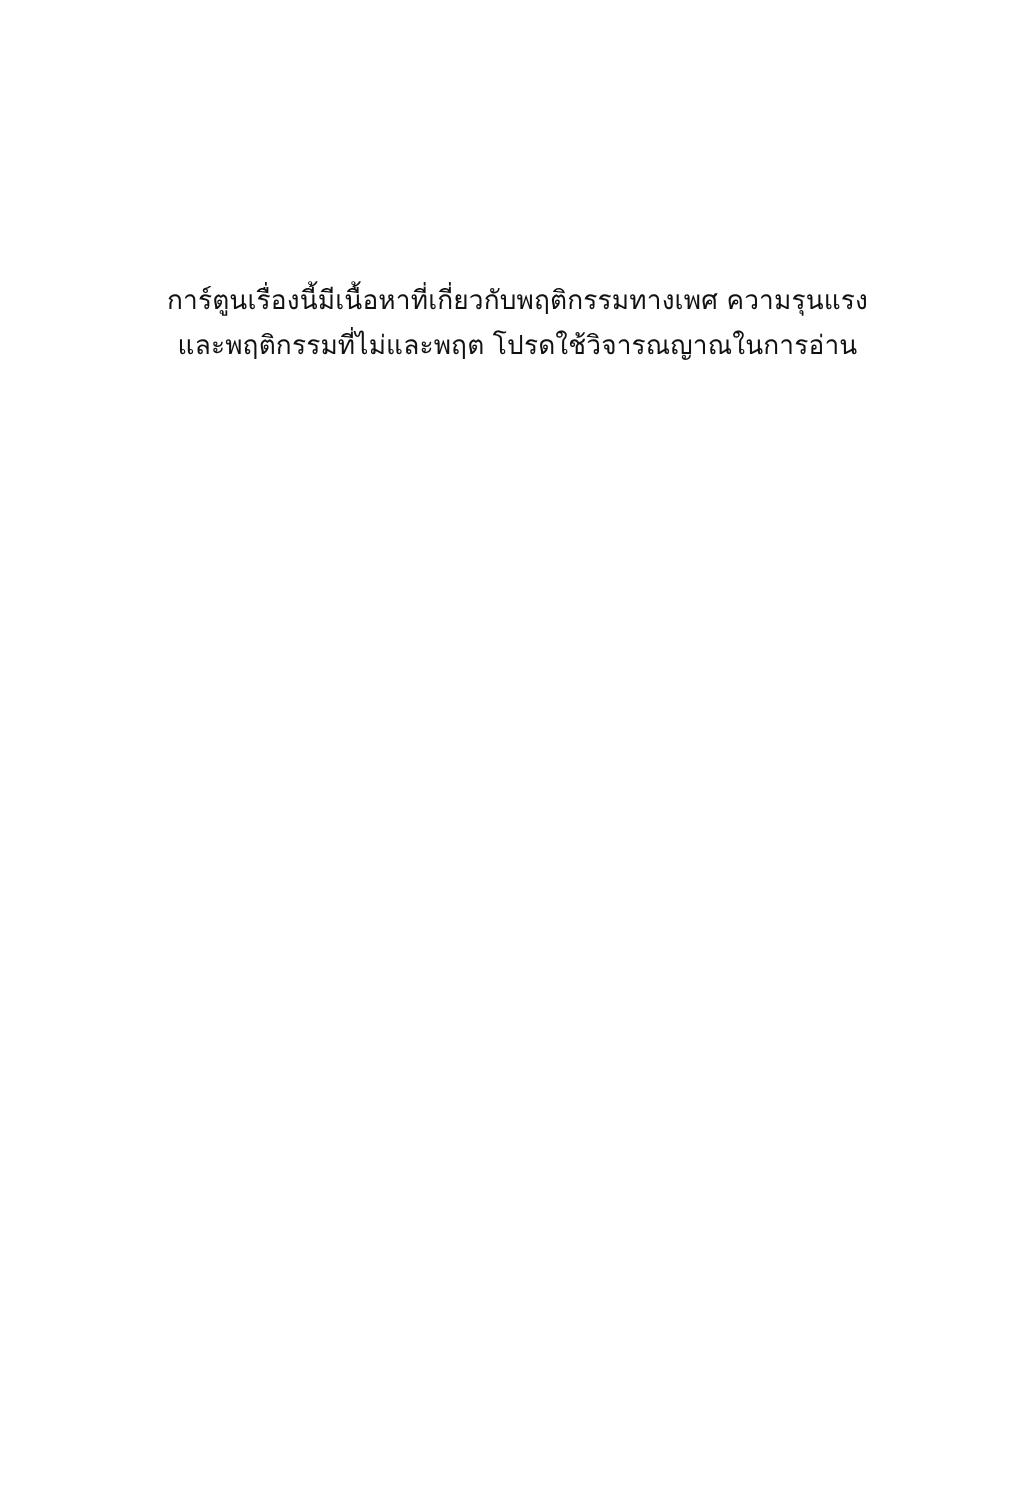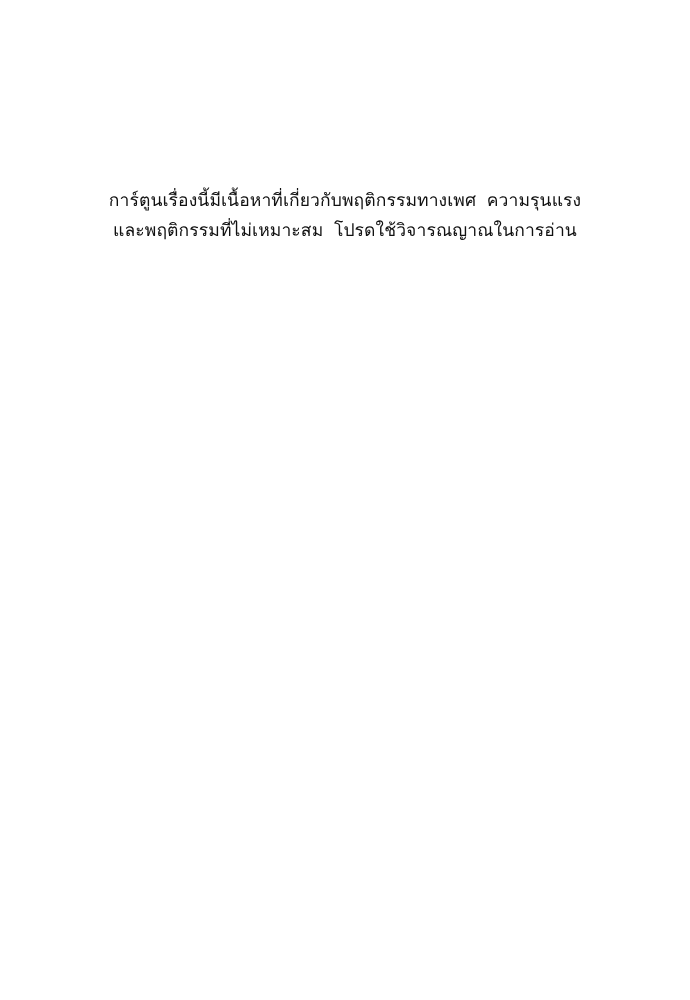--- a/index.html
+++ b/index.html
@@ -12,21 +12,20 @@
     height: 1000px;
     font-family: "DejaVu Sans", sans-serif;
     color: #000000;
     overflow: hidden;
   }
   .page {
     position: relative;
     width: 690px;
     height: 1000px;
     background: #ffffff;
-    font-family: Liberation Mono, monospace;
   }
   .warning-block {
     position: absolute;
     top: 186px;
     left: 0;
     width: 690px;
     text-align: center;
   }
   .warning-line {
     font-size: 17.5px;
@@ -35,15 +34,15 @@
     white-space: nowrap;
     color: #111111;
   }
 </style>
 </head>
 <body>
 
 <div class="page">
   <div class="warning-block">
     <div class="warning-line">การ์ตูนเรื่องนี้มีเนื้อหาที่เกี่ยวกับพฤติกรรมทางเพศ ความรุนแรง</div>
-    <div class="warning-line">และพฤติกรรมที่ไม่เหมาะสม โปรดใช้วิจารณญาณในการอ่าน</div>
+    <div class="warning-line">และพฤติกรรมที่ไม่และพฤต โปรดใช้วิจารณญาณในการอ่าน</div>
   </div>
 </div>
 
 </body></html>

